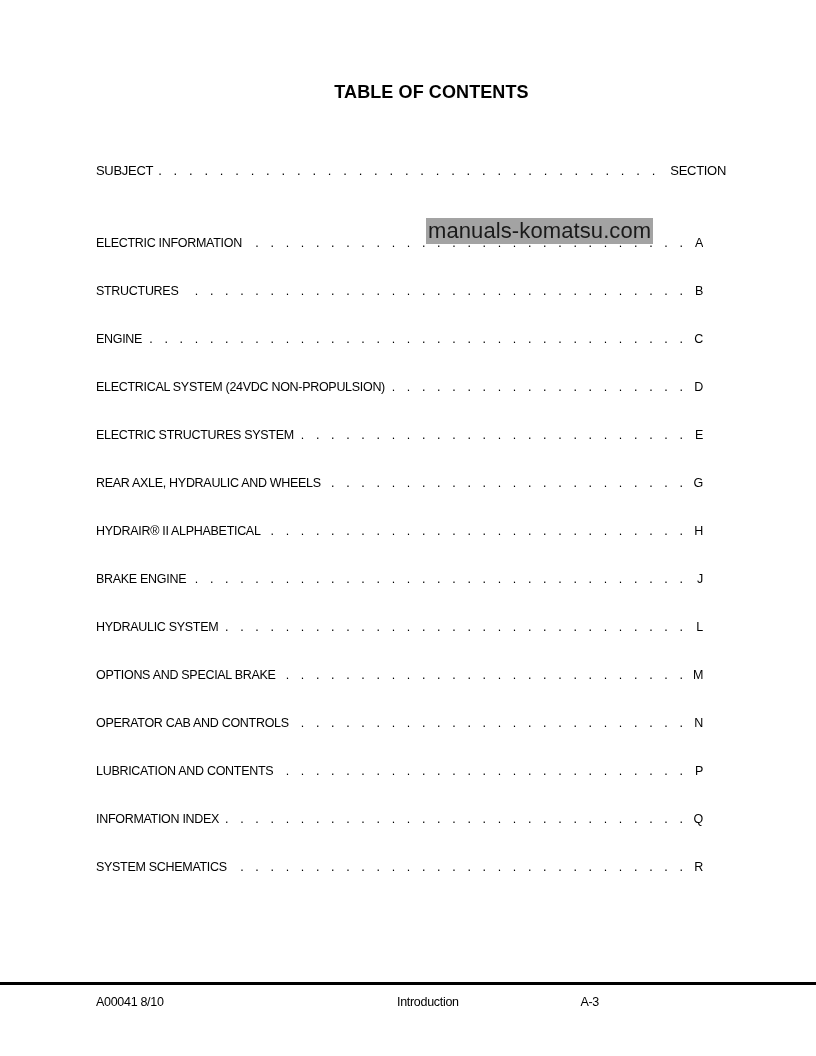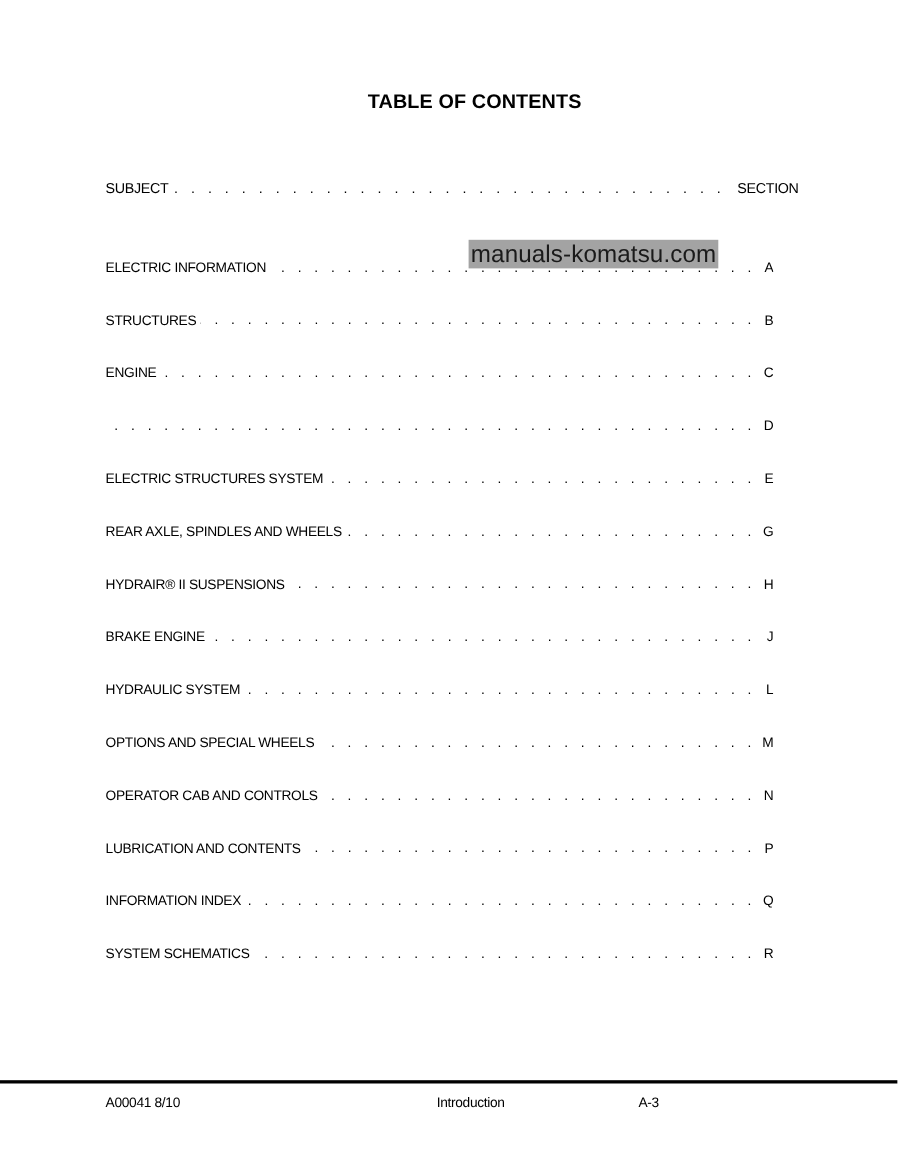--- a/index.html
+++ b/index.html
@@ -150,50 +150,51 @@
     <span class="label">STRUCTURES</span>
     <span class="leader">. . . . . . . . . . . . . . . . . . . . . . . . . . . . . . . . . . . . . . . . . . . . . . . . . . . . . . . . . . . . . . . . . . . . . . . . . . . . . . .</span>
     <span class="section">B</span>
   </li>
   <li class="toc-row">
     <span class="label">ENGINE</span>
     <span class="leader">. . . . . . . . . . . . . . . . . . . . . . . . . . . . . . . . . . . . . . . . . . . . . . . . . . . . . . . . . . . . . . . . . . . . . . . . . . . . . . .</span>
     <span class="section">C</span>
   </li>
   <li class="toc-row">
+    <span class="label">ELECTRICAL SYSTEM (24VDC NON-PROPULSION)</span>
     <span class="leader">. . . . . . . . . . . . . . . . . . . . . . . . . . . . . . . . . . . . . . . . . . . . . . . . . . . . . . . . . . . . . . . . . . . . . . . . . . . . . . .</span>
     <span class="section">D</span>
   </li>
   <li class="toc-row">
     <span class="label">ELECTRIC STRUCTURES SYSTEM</span>
     <span class="leader">. . . . . . . . . . . . . . . . . . . . . . . . . . . . . . . . . . . . . . . . . . . . . . . . . . . . . . . . . . . . . . . . . . . . . . . . . . . . . . .</span>
     <span class="section">E</span>
   </li>
   <li class="toc-row">
-    <span class="label">REAR AXLE, SPINDLES AND WHEELS</span>
+    <span class="label">REAR AXLE, HYDRAULIC AND WHEELS</span>
     <span class="leader">. . . . . . . . . . . . . . . . . . . . . . . . . . . . . . . . . . . . . . . . . . . . . . . . . . . . . . . . . . . . . . . . . . . . . . . . . . . . . . .</span>
     <span class="section">G</span>
   </li>
   <li class="toc-row">
-    <span class="label">HYDRAIR® II SUSPENSIONS</span>
+    <span class="label">HYDRAIR® II ALPHABETICAL</span>
     <span class="leader">. . . . . . . . . . . . . . . . . . . . . . . . . . . . . . . . . . . . . . . . . . . . . . . . . . . . . . . . . . . . . . . . . . . . . . . . . . . . . . .</span>
     <span class="section">H</span>
   </li>
   <li class="toc-row">
     <span class="label">BRAKE ENGINE</span>
     <span class="leader">. . . . . . . . . . . . . . . . . . . . . . . . . . . . . . . . . . . . . . . . . . . . . . . . . . . . . . . . . . . . . . . . . . . . . . . . . . . . . . .</span>
     <span class="section">J</span>
   </li>
   <li class="toc-row">
     <span class="label">HYDRAULIC SYSTEM</span>
     <span class="leader">. . . . . . . . . . . . . . . . . . . . . . . . . . . . . . . . . . . . . . . . . . . . . . . . . . . . . . . . . . . . . . . . . . . . . . . . . . . . . . .</span>
     <span class="section">L</span>
   </li>
   <li class="toc-row">
-    <span class="label">OPTIONS AND SPECIAL WHEELS</span>
+    <span class="label">OPTIONS AND SPECIAL BRAKE</span>
     <span class="leader">. . . . . . . . . . . . . . . . . . . . . . . . . . . . . . . . . . . . . . . . . . . . . . . . . . . . . . . . . . . . . . . . . . . . . . . . . . . . . . .</span>
     <span class="section">M</span>
   </li>
   <li class="toc-row">
     <span class="label">OPERATOR CAB AND CONTROLS</span>
     <span class="leader">. . . . . . . . . . . . . . . . . . . . . . . . . . . . . . . . . . . . . . . . . . . . . . . . . . . . . . . . . . . . . . . . . . . . . . . . . . . . . . .</span>
     <span class="section">N</span>
   </li>
   <li class="toc-row">
     <span class="label">LUBRICATION AND CONTENTS</span>

